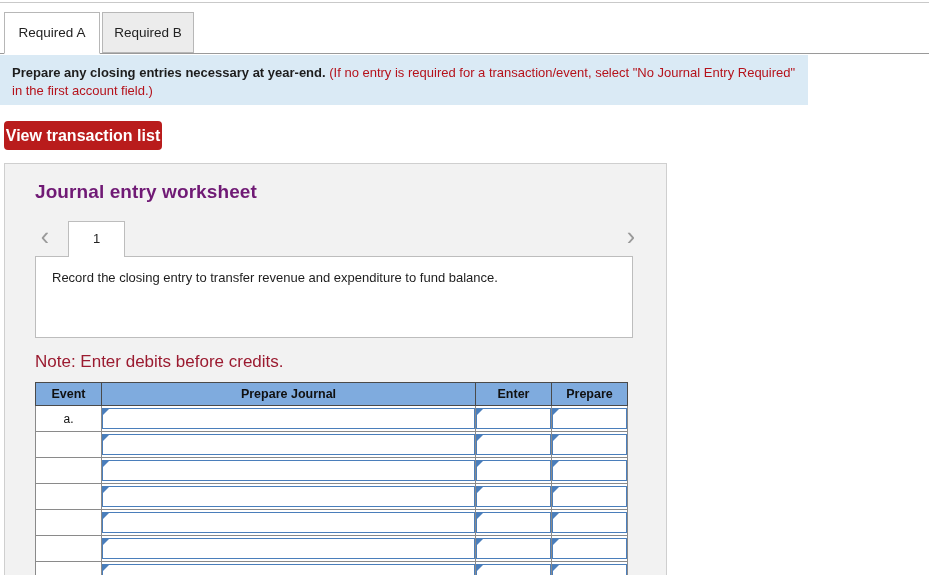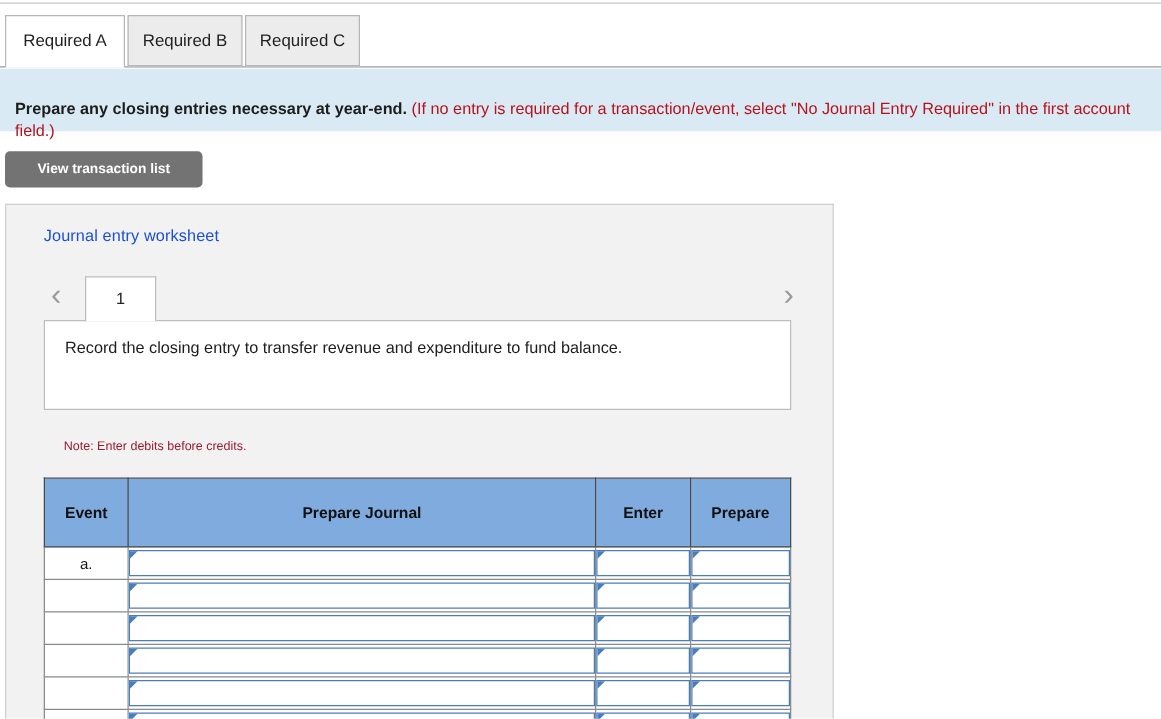--- a/index.html
+++ b/index.html
@@ -56,50 +56,50 @@
     background: #ffffff;
     border-bottom-color: #ffffff;
     height: 42px;
     z-index: 4;
   }
 
   
   .banner {
     position: absolute;
     left: 0; top: 55px;
-    width: 929px;
+    width: 808px;
     height: 50px;
     box-sizing: border-box;
     background: #daeaf5;
-    padding: 23px 12px 0 12px;
+    padding: 9px 12px 0 12px;
     line-height: 18px;
   }
   .banner-main {
     font-weight: bold;
     font-size: 13px;
     color: #1d1d1d;
   }
   .banner-paren {
     color: #b5121b;
     font-weight: normal;
     font-size: 13px;
   }
 
   
   .vtl-btn {
     position: absolute;
     left: 4px; top: 121px;
     width: 158px;
     height: 29px;
-    background: #737373;
+    background: #b91c1c;
     border: none;
     border-radius: 4px;
     color: #ffffff;
     font-family: "Liberation Sans", sans-serif;
-    font-size: 11px;
+    font-size: 16px;
     font-weight: bold;
     cursor: pointer;
     text-align: center;
     line-height: 29px;
     padding: 0;
   }
 
   
   .panel {
     position: absolute;
@@ -107,23 +107,23 @@
     width: 663px;
     height: 412px;
     box-sizing: border-box;
     background: #f2f2f2;
     border: 1px solid #cfcfcf;
     border-bottom: none;
   }
   .panel-title {
     position: absolute;
     left: 30px; top: 17px;
-    font-size: 13px;
-    font-weight: normal;
-    color: #1d4ed8;
+    font-size: 19px;
+    font-weight: bold;
+    color: #701a75;
     letter-spacing: 0.1px;
   }
 
   
   .pager {
     position: absolute;
     left: 0; top: 53px;
     width: 663px;
     height: 40px;
   }
@@ -156,51 +156,51 @@
     color: #222222;
     cursor: pointer;
     z-index: 3;
   }
 
   
   .desc-box {
     position: absolute;
     left: 30px; top: 92px;
     width: 598px;
-    height: 72px;
+    height: 82px;
     box-sizing: border-box;
     background: #ffffff;
     border: 1px solid #bdbdbd;
     padding: 13px 15px 0 16px;
     font-size: 13px;
     color: #1d1d1d;
   }
 
   .note {
     position: absolute;
-    left: 46px; top: 188px;
-    font-size: 10px;
+    left: 30px; top: 188px;
+    font-size: 17px;
     color: #9b1b30;
   }
 
   
   .jtable {
     position: absolute;
     left: 30px; top: 218px;
     border-collapse: collapse;
     table-layout: fixed;
   }
   .jtable th {
     background: #7fabde;
     border: 1px solid #4a4a4a;
     font-size: 12.5px;
     font-weight: bold;
     color: #111111;
     height: 22px;
-    padding: 16px;
+    padding: 0;
     text-align: center;
   }
   .jtable td {
     border: 1px solid #8a8a8a;
     background: #ffffff;
     height: 25px;
     padding: 0;
     vertical-align: middle;
   }
   .col-event   { width: 66px; }
@@ -233,21 +233,20 @@
 </style>
 </head>
 <body>
 
 <div class="top-rule"></div>
 
 <div class="tabstrip">
   <div class="tabstrip-line"></div>
   <div class="tab" id="tab1" style="left: 102px; width: 92px;">Required B</div>
   <div class="tab active" id="tab0" style="left: 4px; width: 96px;">Required A</div>
-  <div class="tab" id="tab2" style="left: 196px; width: 92px;">Required C</div>
 </div>
 
 <div class="banner">
   <span class="banner-main">Prepare any closing entries necessary at year-end.</span>
   <span class="banner-paren">(If no entry is required for a transaction/event, select "No Journal Entry Required" in the first account field.)</span>
 </div>
 
 <button class="vtl-btn">View transaction list</button>
 
 <div class="panel">

